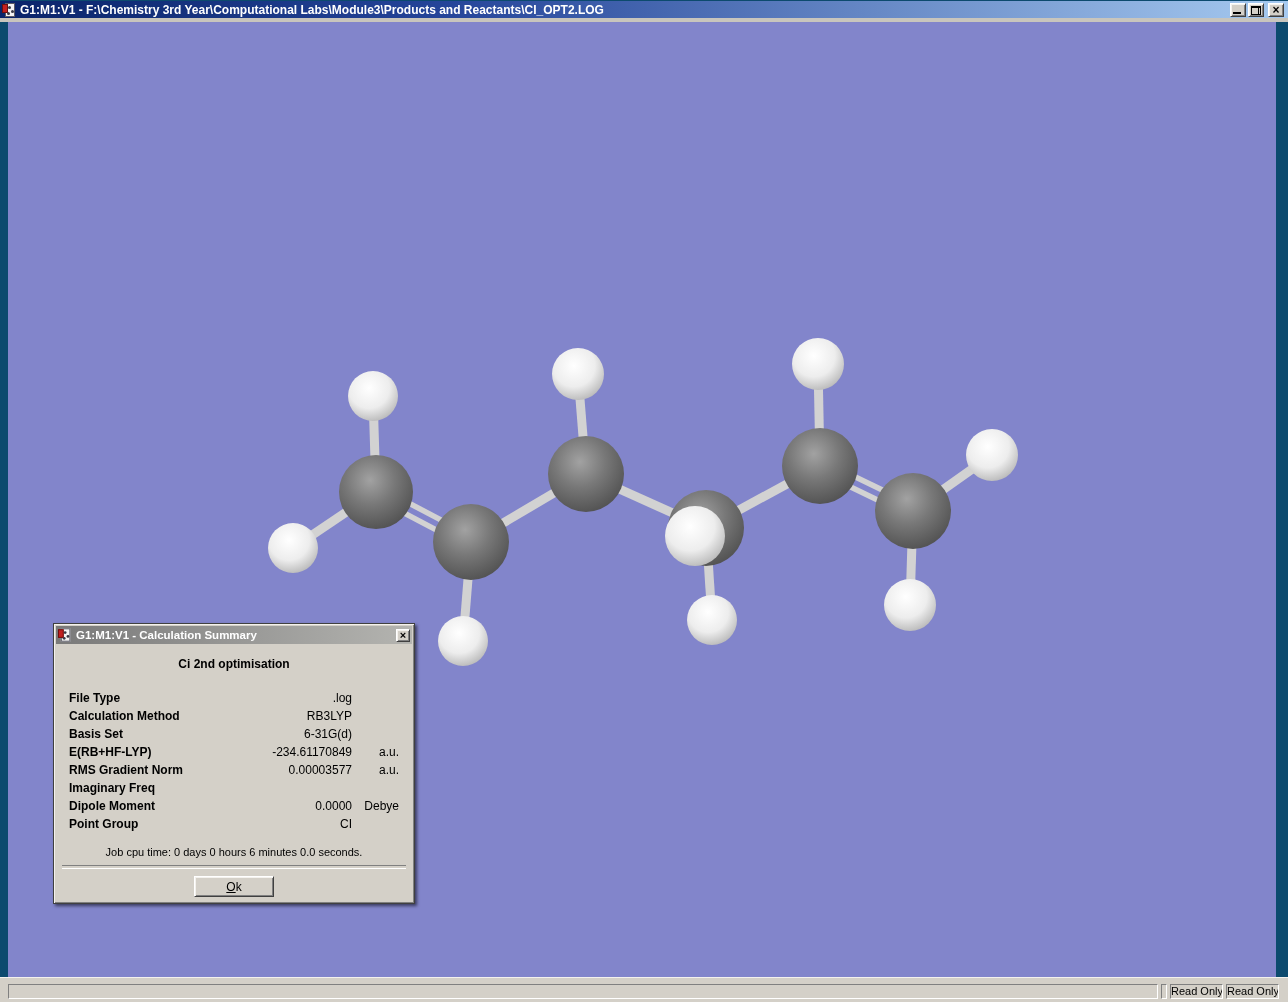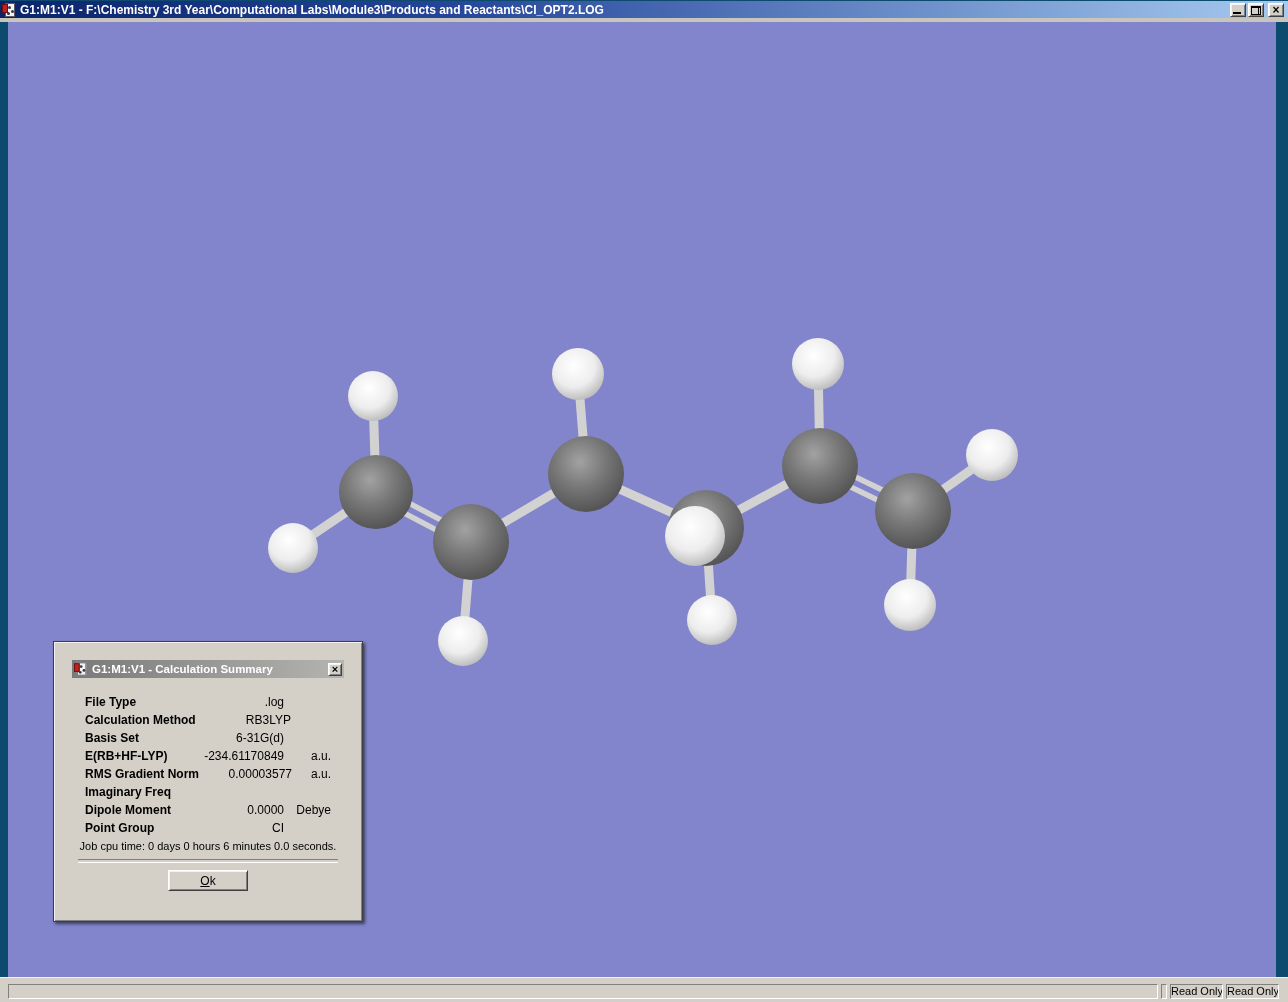--- a/index.html
+++ b/index.html
@@ -39,40 +39,40 @@
   .app-icon .dotA{left:6px;top:3px;} .app-icon .dotB{left:9px;top:7px;} .app-icon .dotC{left:5px;top:9px;}
 
   
   .menustrip{position:absolute;left:0;top:18px;right:0;height:4px;background:#c8c5bd;}
 
   
   .viewport{position:absolute;left:8px;top:22px;width:1268px;height:955px;background:#8285cb;}
   .viewport svg{display:block;}
 
   
-  .dialog{position:absolute;left:53px;top:641px;width:310px;height:281px;background:#d4d0c8;
-          border:1px solid #404040;box-sizing:border-box;padding:18px;
+  .dialog{position:absolute;left:53px;top:623px;width:362px;height:281px;background:#d4d0c8;
+          border:1px solid #404040;box-sizing:border-box;padding:2px;
           box-shadow:inset 1px 1px 0 #f4f2ee,inset -1px -1px 0 #808080,2px 2px 3px rgba(0,0,10,.55);}
   .dlg-titlebar{height:18px;background:linear-gradient(90deg,#797979 0%,#9a9a98 55%,#b4b4b0 100%);
                 display:flex;align-items:center;padding:0 2px;}
   .dlg-title-text{color:#fff;font-weight:bold;font-size:11.5px;margin-left:4px;white-space:nowrap;
                   overflow:hidden;flex:1;}
   .dlg-close{width:14px;height:13px;background:#d4d0c8;border:1px solid;padding:0;
              border-color:#ffffff #404040 #404040 #ffffff;
              box-shadow:inset 1px 1px 0 #f4f2ee,inset -1px -1px 0 #808080;
              font-size:11px;line-height:10px;font-weight:bold;color:#000;text-align:center;cursor:default;
              font-family:"Liberation Sans",sans-serif;}
   .dlg-icon{transform:scale(.95);transform-origin:left center;}
   .dlg-heading{font-weight:bold;font-size:12px;text-align:center;margin-top:13px;height:17px;color:#000;}
   .dlg-rows{margin-top:15px;}
   .drow{display:flex;height:18px;line-height:18px;font-size:12px;color:#000;}
   .drow .lbl{flex:1;padding-left:13px;font-weight:bold;white-space:nowrap;}
   .drow .val{width:112px;text-align:right;white-space:nowrap;}
   .drow .unit{width:47px;text-align:right;padding-right:13px;white-space:nowrap;}
-  .cpu-line{font-size:11px;color:#000;text-align:center;height:17px;line-height:17px;margin-top:1px;white-space:nowrap;}
+  .cpu-line{font-size:11px;color:#000;text-align:center;height:17px;line-height:17px;margin-top:11px;white-space:nowrap;}
   .dlg-sep{margin:4px 6px 0 6px;height:2px;border-top:1px solid #808080;border-bottom:1px solid #ffffff;}
   .ok-btn{display:block;margin:7px auto 0 auto;width:80px;height:21px;background:#d4d0c8;
           border:1px solid;border-color:#ffffff #404040 #404040 #ffffff;
           box-shadow:inset 1px 1px 0 #f4f2ee,inset -1px -1px 0 #808080;
           font-size:12px;color:#000;font-family:"Liberation Sans",sans-serif;cursor:default;padding:0;}
   .ok-btn .u{text-decoration:underline;}
 
   
   .statusbar{position:absolute;left:0;top:977px;right:0;height:25px;background:#d4d0c8;
              border-top:1px solid #f4f2ee;display:flex;align-items:flex-start;}
@@ -169,20 +169,21 @@
       <span class="app-icon dlg-icon">
         <span class="page"></span>
           <span class="red"></span>
         <span class="dotA"></span>
           <span class="dotB"></span>
           <span class="dotC"></span>
       </span>
       <span class="dlg-title-text">G1:M1:V1 - Calculation Summary</span>
       <button class="dlg-close">×</button>
     </div>
+    <div class="dlg-heading">Ci 2nd optimisation</div>
     <div class="dlg-rows" id="dlg-rows">
         <div class="drow">
           <span class="lbl">File Type</span>
           <span class="val">.log</span>
           <span class="unit"></span>
         </div>
         <div class="drow">
           <span class="lbl">Calculation Method</span>
           <span class="val">RB3LYP</span>
           <span class="unit"></span>

